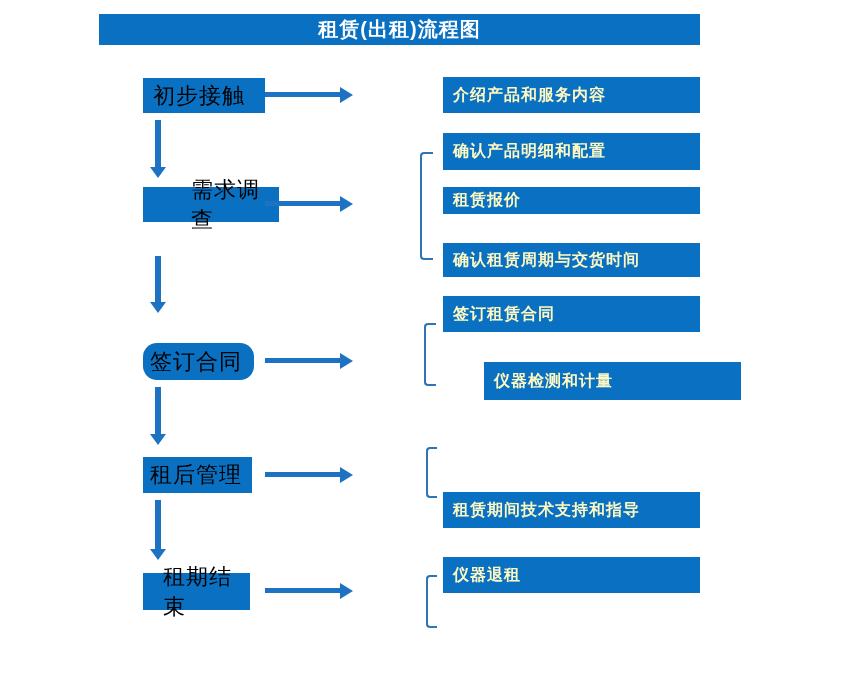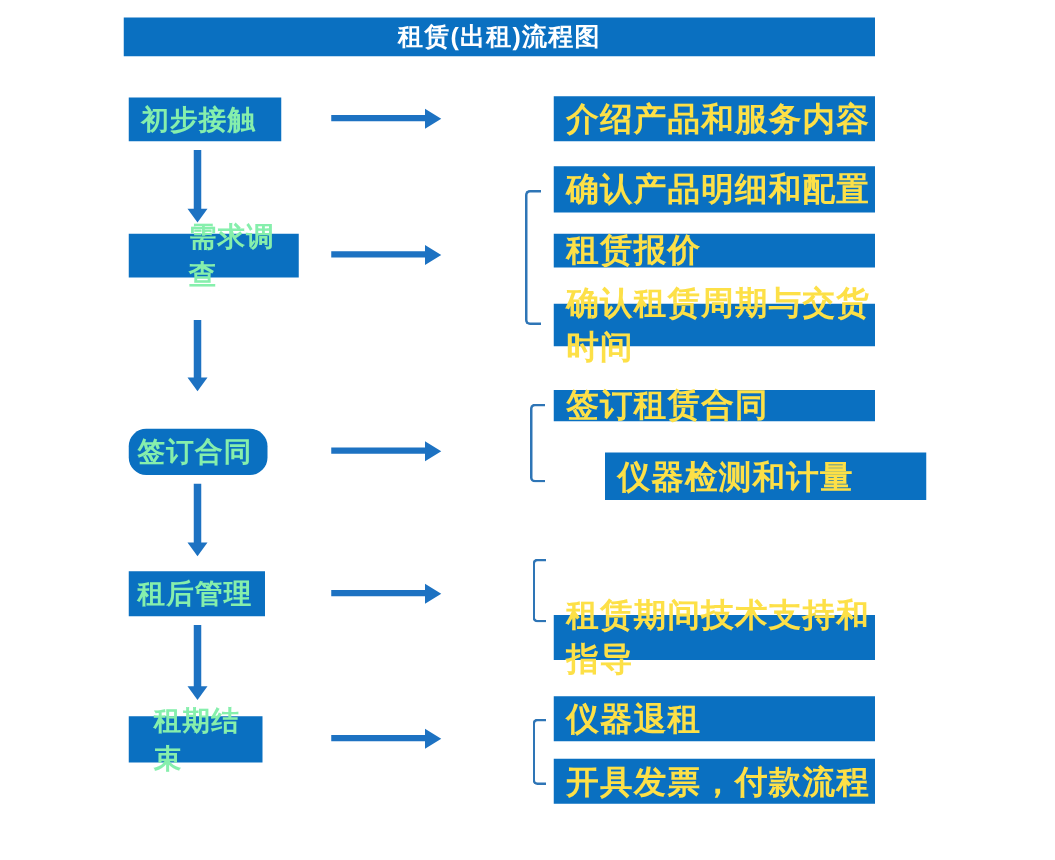--- a/index.html
+++ b/index.html
@@ -10,28 +10,28 @@
   }
   .canvas{position:absolute;left:0;top:0;width:844px;height:688px;background:#ffffff;}
 
   .title-bar{
     position:absolute;left:99px;top:14px;width:601px;height:31px;
     background:#0a70c1;color:#ffffff;font-weight:bold;font-size:20px;
     display:flex;align-items:center;justify-content:center;letter-spacing:1px;
   }
 
   .step-box{
-    position:absolute;background:#0a70c1;color:#86efac;
-    font-weight:bold;font-size:22px;display:flex;align-items:center;
-    padding-left:10px;box-sizing:border-box;letter-spacing:1px;
+    position:absolute;background:#0a70c1;color:#000000;
+    font-weight:normal;font-size:22px;display:flex;align-items:center;
+    padding-left:10px;box-sizing:border-box;letter-spacing:1px;margin-left:40px;
   }
 
   .detail-box{
-    position:absolute;left:443px;width:257px;background:#0a70c1;color:#fde047;
-    font-weight:bold;font-size:26px;display:flex;align-items:center;
+    position:absolute;left:443px;width:257px;background:#0a70c1;color:#fef9c3;
+    font-weight:bold;font-size:16px;display:flex;align-items:center;
     padding-left:10px;box-sizing:border-box;letter-spacing:1px;
   }
 
   
   .harrow{position:absolute;left:265px;width:88px;height:16px;}
   .harrow .shaft{position:absolute;left:0;top:5px;width:76px;height:5px;background:#1d72c2;}
   .harrow .head{
     position:absolute;right:0;top:0;width:0;height:0;
     border-top:8px solid transparent;border-bottom:8px solid transparent;
     border-left:13px solid #1d72c2;
@@ -108,21 +108,20 @@
   <div class="bracket" style="left:424px;top:323px;width:12px;height:63px;"></div>
   <div class="bracket" style="left:426px;top:447px;width:11px;height:51px;"></div>
   <div class="bracket" style="left:426px;top:575px;width:11px;height:53px;"></div>
 
   <div class="detail-box" style="top:77px;height:36px;">介绍产品和服务内容</div>
 
   <div class="detail-box" style="top:133px;height:37px;">确认产品明细和配置</div>
   <div class="detail-box" style="top:187px;height:27px;">租赁报价</div>
   <div class="detail-box" style="top:243px;height:34px;">确认租赁周期与交货时间</div>
 
-  <div class="detail-box" style="top:312px;height:25px;">签订租赁合同</div>
+  <div class="detail-box" style="top:296px;height:36px;">签订租赁合同</div>
   <div class="detail-box" style="top:362px;height:38px;margin-left:41px;">仪器检测和计量</div>
 
   <div class="detail-box" style="top:492px;height:36px;">租赁期间技术支持和指导</div>
 
   <div class="detail-box" style="top:557px;height:36px;">仪器退租</div>
-  <div class="detail-box" style="top:607px;height:36px;">开具发票，付款流程</div>
 
 </div>
 
 </body></html>

